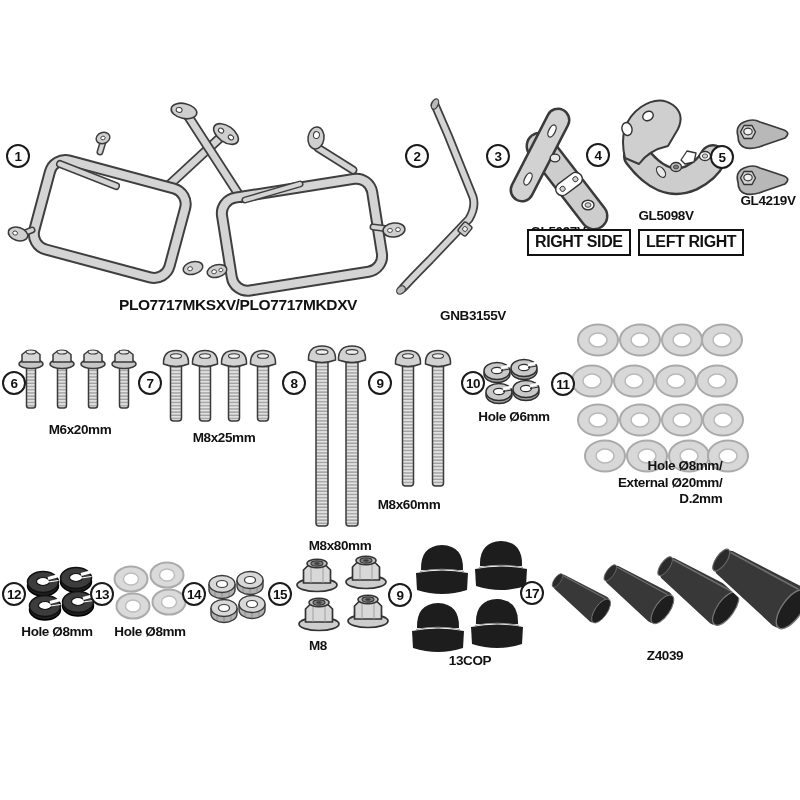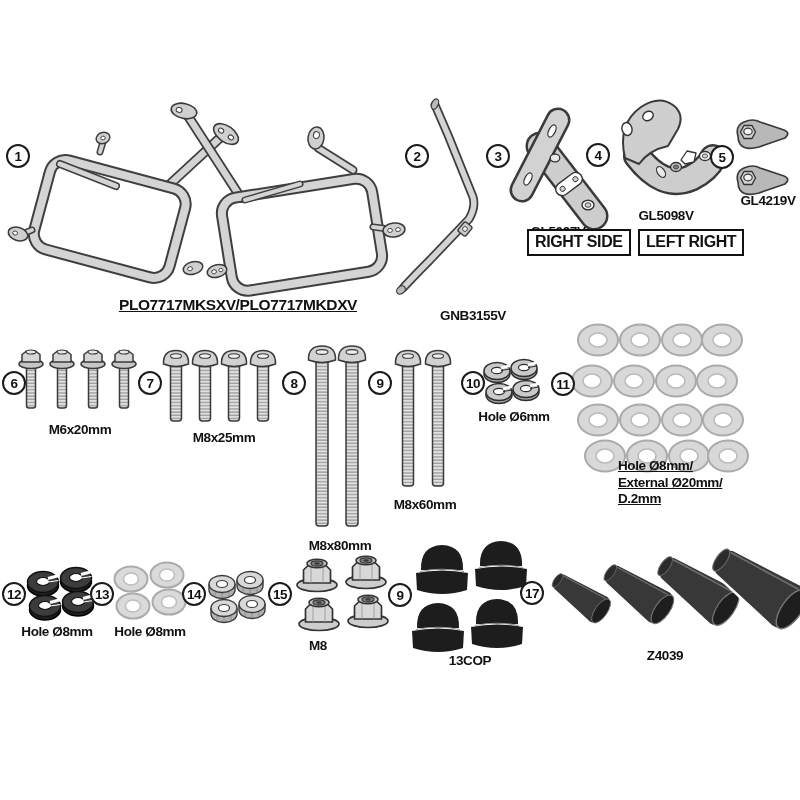--- a/index.html
+++ b/index.html
@@ -4,22 +4,22 @@
 <style>
   html,body{margin:0;padding:0;background:#fff;}
   #page{position:relative;width:800px;height:800px;background:#ffffff;overflow:hidden;
         font-family:"Liberation Sans","DejaVu Sans",sans-serif;}
   .marker{position:absolute;width:24px;height:24px;box-sizing:border-box;
           border:2px solid #1b1b1b;border-radius:50%;background:#fff;
           display:flex;align-items:center;justify-content:center;
           font-weight:700;font-size:13.5px;letter-spacing:-0.5px;color:#111;}
   .lbl{position:absolute;font-weight:700;font-size:13.5px;color:#111;
        letter-spacing:-0.4px;text-align:center;line-height:16.5px;white-space:nowrap;}
-  .lbl.big{font-size:15.5px;text-decoration:underline;}
-  .lbl.leftal{text-align:left;text-decoration:underline;}
+  .lbl.big{font-size:15.5px;}
+  .lbl.leftal{text-align:right;}
   .lbl span{display:block;}
   .sidebox{position:absolute;box-sizing:border-box;border:2px solid #111;background:#fff;
            padding:2px 6px 3px 6px;font-weight:700;font-size:16px;letter-spacing:-0.4px;
            color:#111;white-space:nowrap;}
   svg.part{position:absolute;overflow:visible;}
 </style>
 </head>
 <body>
 
 <div id="page">
@@ -409,21 +409,21 @@
   <div class="lbl big" style="left:58px;top:297px;width:360px">PLO7717MKSXV/PLO7717MKDXV</div>
   <div class="lbl" style="left:413px;top:308px;width:120px">GNB3155V</div>
   <div class="lbl" style="left:498px;top:224px;width:120px">GL5097V</div>
   <div class="sidebox" style="left:527px;top:229px">RIGHT SIDE</div>
   <div class="lbl" style="left:606px;top:208px;width:120px">GL5098V</div>
   <div class="sidebox" style="left:638px;top:229px">LEFT RIGHT</div>
   <div class="lbl" style="left:718px;top:193px;width:100px">GL4219V</div>
   <div class="lbl" style="left:20px;top:422px;width:120px">M6x20mm</div>
   <div class="lbl" style="left:164px;top:430px;width:120px">M8x25mm</div>
   <div class="lbl" style="left:280px;top:538px;width:120px">M8x80mm</div>
-  <div class="lbl" style="left:365px;top:497px;width:120px">M8x60mm</div>
+  <div class="lbl" style="left:349px;top:497px;width:120px">M8x60mm</div>
   <div class="lbl" style="left:454px;top:409px;width:120px">Hole Ø6mm</div>
   <div class="lbl leftal" style="left:618px;top:458px">
     <span>Hole Ø8mm/</span>
     <span>External Ø20mm/</span>
     <span>D.2mm</span>
   </div>
   <div class="lbl" style="left:0px;top:624px;width:114px">Hole Ø8mm</div>
   <div class="lbl" style="left:90px;top:624px;width:120px">Hole Ø8mm</div>
   <div class="lbl" style="left:258px;top:638px;width:120px">M8</div>
   <div class="lbl" style="left:410px;top:653px;width:120px">13COP</div>

